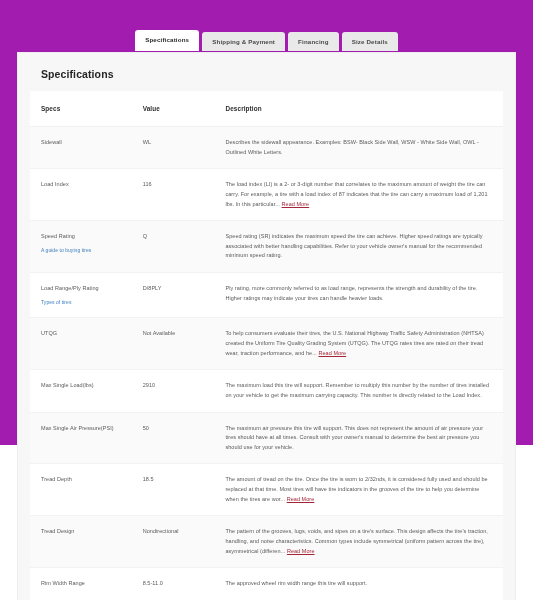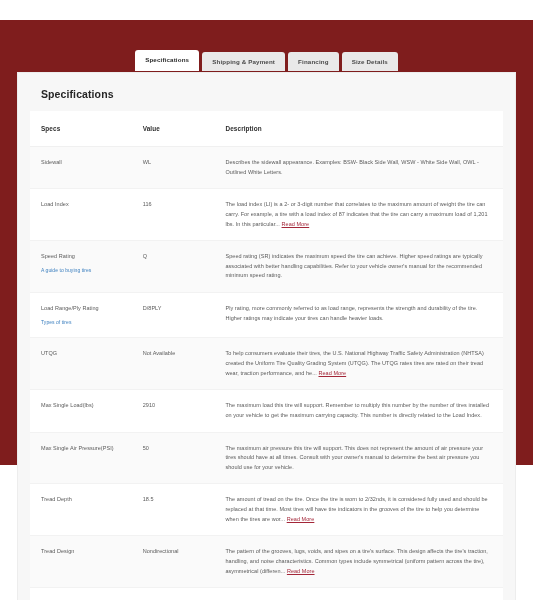--- a/index.html
+++ b/index.html
@@ -11,23 +11,22 @@
     width: 533px;
     height: 600px;
     font-family: "Liberation Sans", sans-serif;
     color: #3d3d3d;
     overflow: hidden;
   }
   .page {
     width: 533px;
     height: 445px;
     position: relative;
-    background: #7f1d1d;
+    background: #a21caf;
     box-sizing: border-box;
-    margin-top: 20px;
   }
 
   
   .tabs-strip {
     position: absolute;
     top: 30px;
     left: 0;
     width: 533px;
     display: flex;
     justify-content: center;

